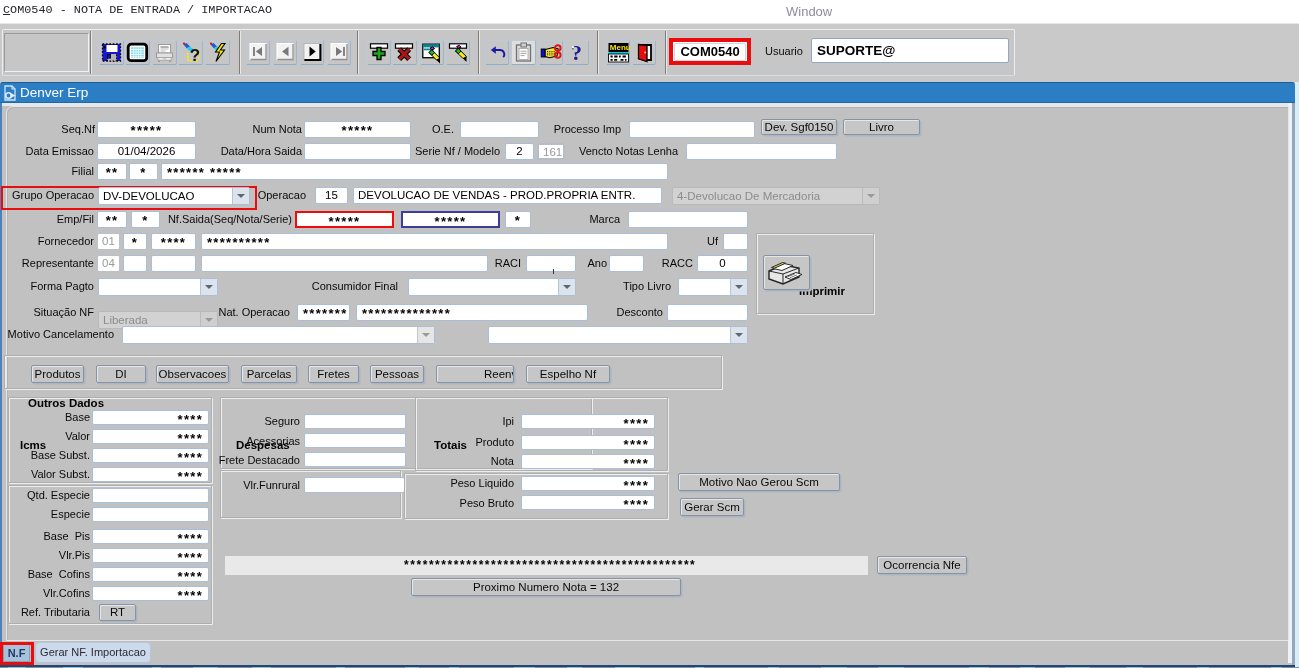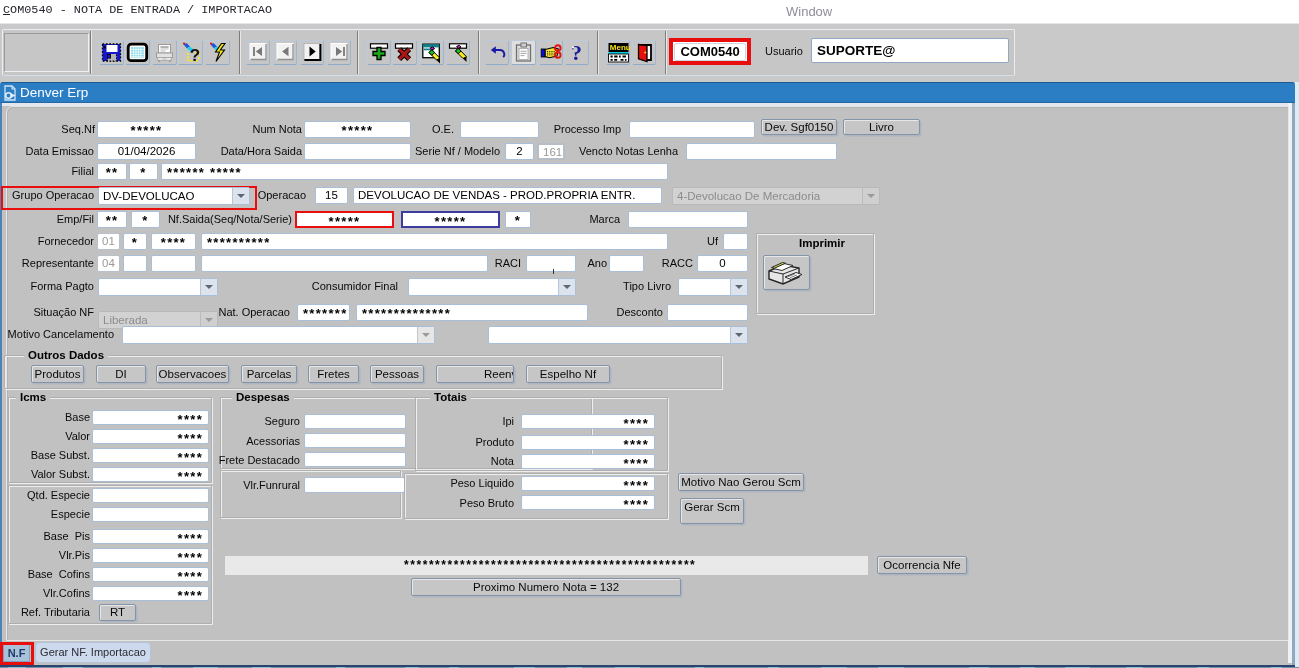--- a/index.html
+++ b/index.html
@@ -16,21 +16,21 @@
 .car:after{content:"";position:absolute;left:4px;top:6px;border-left:4px solid transparent;border-right:4px solid transparent;border-top:4.5px solid #5a6775;}
 .combo.dis{background:#d2d2d2;border-color:#b9b9b9;color:#8c8c8c;}
 .combo.dis .car{background:#cfcfcf;border-left-color:#bbb;}
 .combo.dis .car:after{border-top-color:#999;}
 .combo.dis2 .car{background:#e6e6e6;border-left-color:#c6c6c6;}
 .combo.dis2 .car:after{border-top-color:#9a9a9a;}
 .inp.dis{background:#fff;border-color:#b9c0c9;color:#999;}
 .btn{position:absolute;background:#c6c6c6;border:1px solid #8494a8;border-radius:2px;box-shadow:inset 1px 1px 0 #e7e7e7,1.5px 1.5px 0 #adb6c0;font-size:11.5px;color:#0a0a0a;text-align:center;overflow:hidden;}
 .btn .tx{display:block;line-height:16px;}
 .grp{position:absolute;border:1px solid #aeaeae;box-shadow:inset 1px 1px 0 #eeeeee,1px 1px 0 #eeeeee;border-radius:1px;}
-.gtitle{position:absolute;font-size:11.5px;font-weight:bold;color:#000;background:#c1c1c1;padding:0 4px;line-height:12px;white-space:nowrap;}
+.gtitle{position:absolute;font-size:11.5px;font-weight:bold;color:#000;background:#c1c1c1;padding:0 4px;line-height:12px;white-space:nowrap;margin-top:48px;}
 .tbtn{position:absolute;width:25px;height:25px;border:1px solid #bccadb;border-right-color:#9fb6cf;border-bottom-color:#8fabcb;border-radius:2px;background:#c6c6c6;}
 .tbtn svg{position:absolute;left:0px;top:0px;}
 .tdiv{position:absolute;top:31px;width:1px;height:43px;background:#7c7c7c;box-shadow:1px 0 0 #e8e8e8;}
 </style>
 </head><body>
 <div class="abs" style="left:0;top:0;width:1299px;height:23px;background:#ffffff;"></div>
 <div class="abs" style="left:3px;top:3px;font-family:'Liberation Mono',monospace;font-size:11.8px;color:#26262e;white-space:nowrap;"><span style="text-decoration:underline">C</span>OM0540 - NOTA DE ENTRADA / IMPORTACAO</div>
 <div class="abs" style="left:786px;top:4px;font-size:13px;color:#8e8e9a;">Window</div>
 <div class="abs" style="left:0;top:23px;width:1299px;height:60px;background:#c9c9c9;border-top:1px solid #e6e6e6;"></div>
 <div class="abs" style="left:2px;top:29px;width:1013px;height:47px;background:#c6c6c6;border:1px solid #e9eef5;border-bottom-color:#d5dde8;border-radius:2px;"></div>
@@ -498,24 +498,24 @@
     <span class="stars rgt">****</span>
   </div>
 <div class="lbl " style="right:785px;top:475px;">Peso Liquido</div>
 <div class="inp " style="left:521px;top:476px;width:134px;height:15px;">
     <span class="stars rgt">****</span>
   </div>
 <div class="lbl " style="right:785px;top:495px;">Peso Bruto</div>
 <div class="inp " style="left:521px;top:495px;width:134px;height:15px;">
     <span class="stars rgt">****</span>
   </div>
-<div class="btn" style="left:678px;top:473px;width:126px;height:18px;font-size:11.5px;">
+<div class="btn" style="left:678px;top:473px;width:162px;height:18px;font-size:11.5px;">
     <span class="tx" style="line-height:16px">Motivo Nao Gerou Scm</span>
   </div>
-<div class="btn" style="left:680px;top:498px;width:64px;height:26px;font-size:11.5px;">
+<div class="btn" style="left:680px;top:498px;width:64px;height:18px;font-size:11.5px;">
     <span class="tx" style="line-height:16px">Gerar Scm</span>
   </div>
 <div class="abs" style="left:225px;top:556px;width:643px;height:19px;background:#e9e9e9;"></div>
 <div class="abs" style="left:404px;top:558px;font-weight:bold;font-size:12px;letter-spacing:1.55px;color:#000;">***********************************************</div>
 <div class="btn" style="left:877px;top:556px;width:90px;height:18px;font-size:11.5px;">
     <span class="tx" style="line-height:16px">Ocorrencia Nfe</span>
   </div>
 <div class="btn" style="left:411px;top:578px;width:270px;height:18px;font-size:11.5px;">
     <span class="tx" style="line-height:16px">Proximo Numero Nota = 132</span>
   </div>

